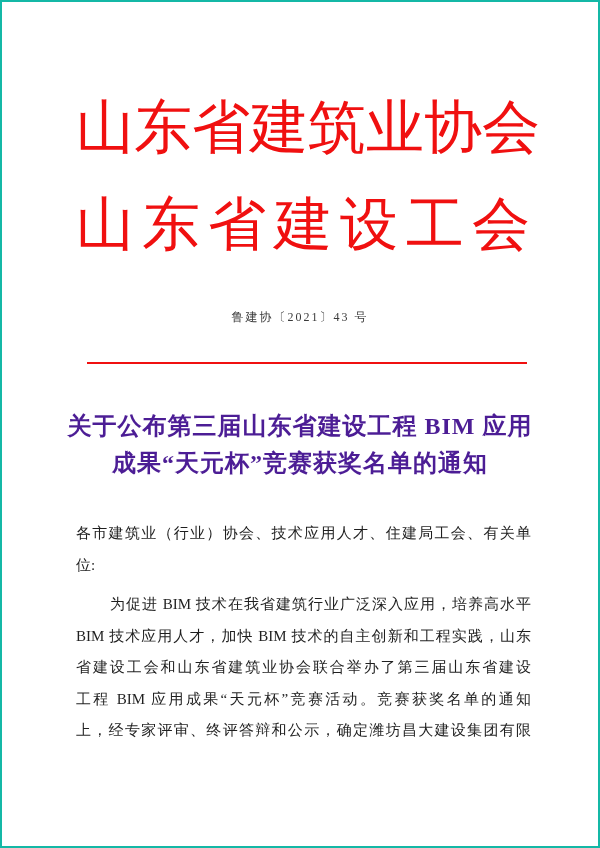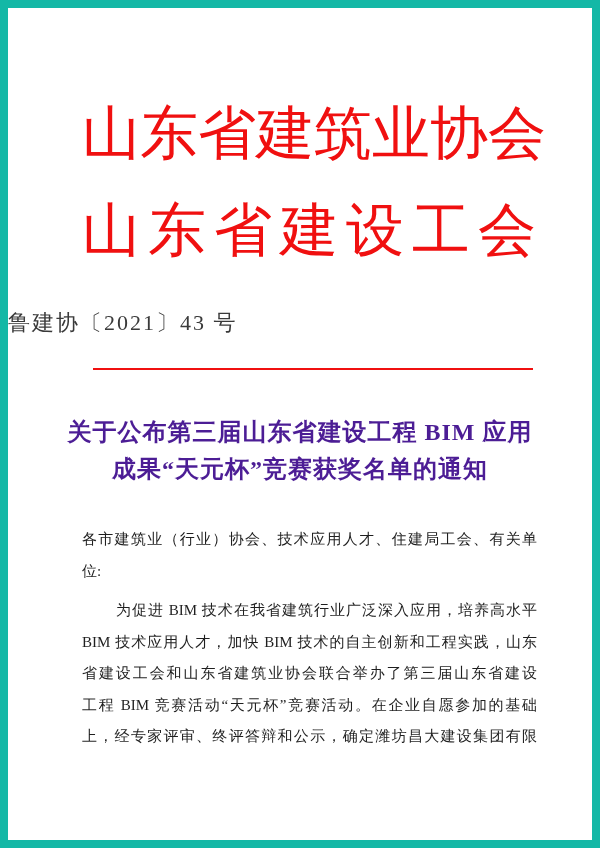--- a/index.html
+++ b/index.html
@@ -6,21 +6,21 @@
     margin: 0;
     padding: 0;
     background: #ffffff;
   }
   .page {
     position: relative;
     width: 600px;
     height: 848px;
     box-sizing: border-box;
     background: #ffffff;
-    border: 8px solid #14b8a6;
+    border: 2px solid #14b8a6;
     overflow: hidden;
     font-family: "Liberation Serif", "DejaVu Serif", serif;
   }
   
   .org-line {
     position: absolute;
     left: 74px;
     width: 454px;
     color: #f01010;
     font-size: 58px;
@@ -32,21 +32,22 @@
   }
   .org-line-1 { top: 90px; }
   .org-line-2 { top: 187px; }
 
   
   .doc-number {
     position: absolute;
     top: 300px;
     left: 0;
     width: 100%;
-    font-size: 22px;
+    text-align: center;
+    font-size: 12px;
     line-height: 30px;
     color: #3a3a3a;
     letter-spacing: 2px;
   }
 
   
   .red-rule {
     position: absolute;
     top: 360px;
     left: 85px;
@@ -111,17 +112,17 @@
     <span class="title-line">关于公布第三届山东省建设工程 BIM 应用</span>
     <span class="title-line">成果“天元杯”竞赛获奖名单的通知</span>
   </h1>
 
   <div class="doc-body">
     <div class="body-line jfy">各市建筑业（行业）协会、技术应用人才、住建局工会、有关单</div>
     <div class="body-line">位:</div>
     <div class="body-line jfy indent-2">为促进 BIM 技术在我省建筑行业广泛深入应用，培养高水平</div>
     <div class="body-line jfy">BIM 技术应用人才，加快 BIM 技术的自主创新和工程实践，山东</div>
     <div class="body-line jfy">省建设工会和山东省建筑业协会联合举办了第三届山东省建设</div>
-    <div class="body-line jfy">工程 BIM 竞赛活动“天元杯”竞赛活动。在企业自愿参加的基础</div>
+    <div class="body-line jfy">工程 BIM 应用成果“天元杯”竞赛活动。竞赛获奖名单的通知</div>
     <div class="body-line jfy">上，经专家评审、终评答辩和公示，确定潍坊昌大建设集团有限</div>
   </div>
 
 </div>
 
 </body></html>

